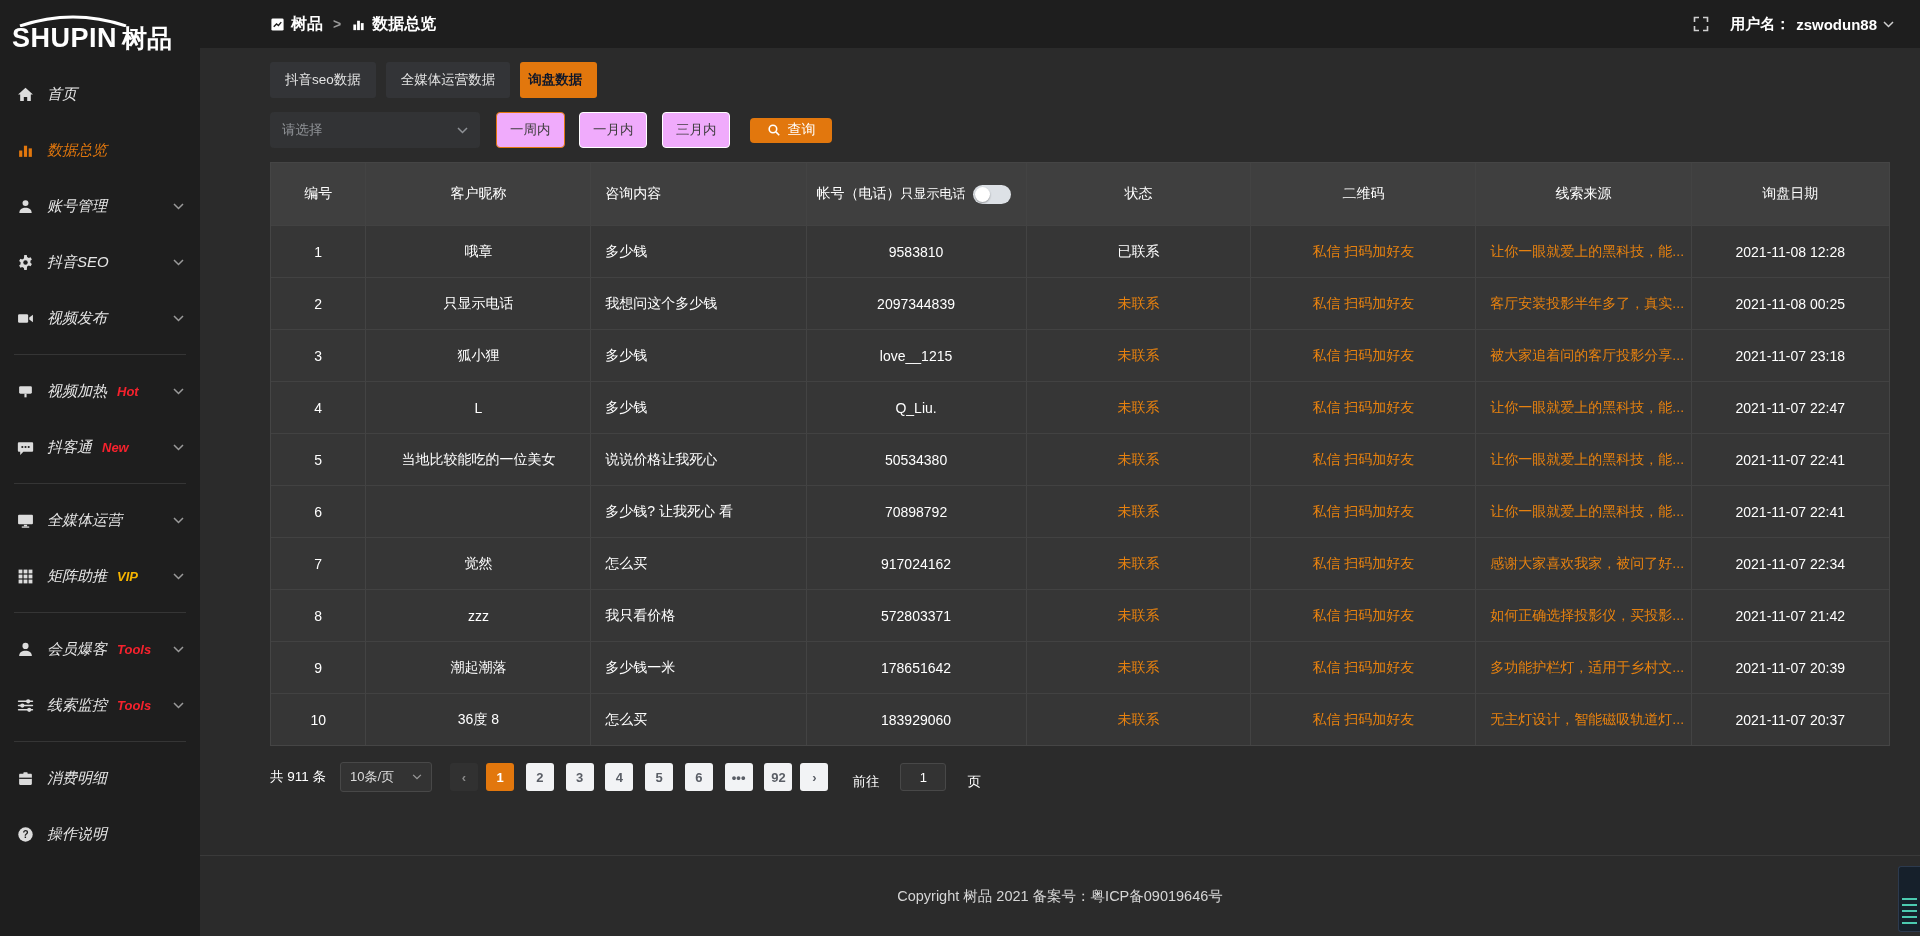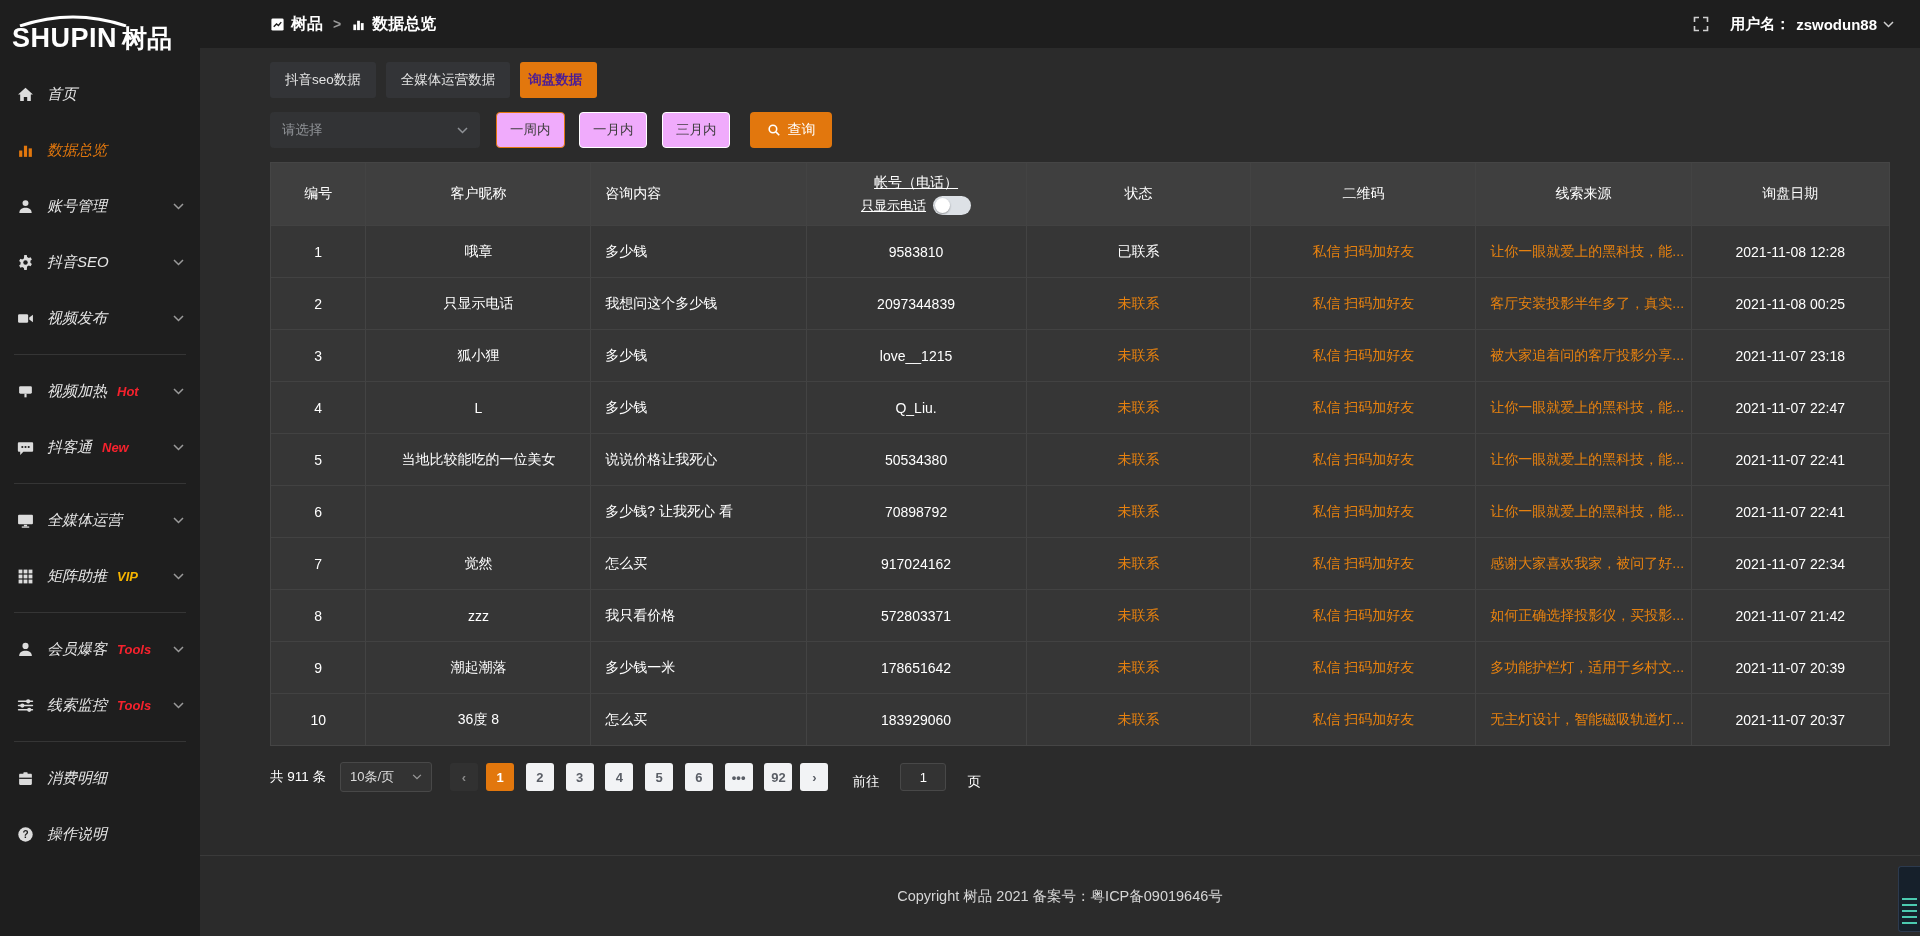--- a/index.html
+++ b/index.html
@@ -31,43 +31,43 @@
   .crumb { display:flex; align-items:center; gap:6px; color:#fff; font-size:16px; font-weight:bold; cursor:pointer; }
   .crumb-sep { color:#9a9a9a; font-size:14px; margin:0 10px; font-weight:bold; }
   .topbar-right { margin-left:auto; display:flex; align-items:center; gap:21px; }
   .fullscreen { display:flex; cursor:pointer; }
   .user { color:#fff; font-size:15px; font-weight:bold; display:flex; align-items:center; gap:6px; cursor:pointer; }
 
   .content { flex:1; padding:14px 30px 0 70px; }
 
   .tabs { display:flex; gap:10px; }
   .tab { background:#333437; color:#e3e3e3; font-size:13.5px; padding:9px 15px; border-radius:3px; cursor:pointer; }
-  .tab.active { background:#e2770d; color:#4c1d95; font-weight:bold;padding-left:8px; }
+  .tab.active { background:#e2770d; color:#0f172a; font-weight:bold;padding-left:8px; }
 
   .filters { margin-top:14px; display:flex; align-items:center; }
   .select { width:210px; height:36px; background:#323335; border-radius:4px; color:#8f9296; font-size:13.5px;
             padding:0 12px; display:flex; align-items:center; justify-content:space-between; cursor:pointer; }
   .range-btn { height:36px; min-width:62px; padding:0 13px; margin-left:10px; background:#f0abfc; color:#3c3c3c;
                font-size:13.5px; border:1px solid #fff; border-radius:4px; display:inline-flex; align-items:center;
                justify-content:center; cursor:pointer; }
   .range-btn:first-of-type { margin-left:16px; }
   .range-btn.active { border-color:#e2770d; }
-  .query-btn { height:36px; padding:0 17px; margin-left:20px; background:#e2770d; color:#fff; border-radius:4px;
+  .query-btn { height:25px; padding:0 17px; margin-left:20px; background:#e2770d; color:#fff; border-radius:4px;
                font-size:14px; display:inline-flex; align-items:center; gap:6px; cursor:pointer; }
 
   
   .table { margin-top:14px; border:1px solid #454545; background:#363636; }
   .t-grid { display:grid; grid-template-columns:5.9% 13.9% 13.3% 13.6% 13.9% 13.9% 13.3% 12.2%; }
   .t-head { background:#3f3f3f; min-height:62px; color:#fff; font-size:14px; }
   .t-row { height:52px; border-top:1px solid #424242; color:#fff; font-size:14px; background:#363636; }
   .cell { height:100%; display:flex; align-items:center; justify-content:center; padding:0 10px;
           border-right:1px solid #434343; overflow:hidden; white-space:nowrap; text-overflow:ellipsis; }
   .cell:last-child { border-right:none; }
   .cell.left { justify-content:flex-start; padding-left:14px; }
-  .hd-account { flex-direction:column; justify-content:center; line-height:1.7;text-decoration:underline; }
+  .hd-account { flex-direction:row; justify-content:flex-start; line-height:1.7; }
   .toggle-line { display:flex; align-items:center; font-size:13px; }
   .toggle { width:38px; height:19px; border-radius:10px; background:#dde1e6; position:relative; margin-left:7px;
             display:inline-block; cursor:pointer; }
   .toggle::after { content:''; position:absolute; left:2px; top:2px; width:15px; height:15px; border-radius:50%;
                    background:#fff; box-shadow:0 1px 2px rgba(0,0,0,.35); }
   .cell-status { color:#e8820f; }
   .cell-status.contacted { color:#fff; }
   .cell-qr { color:#e8820f; cursor:pointer; }
   .cell-source { color:#e8820f; cursor:pointer; }
 

